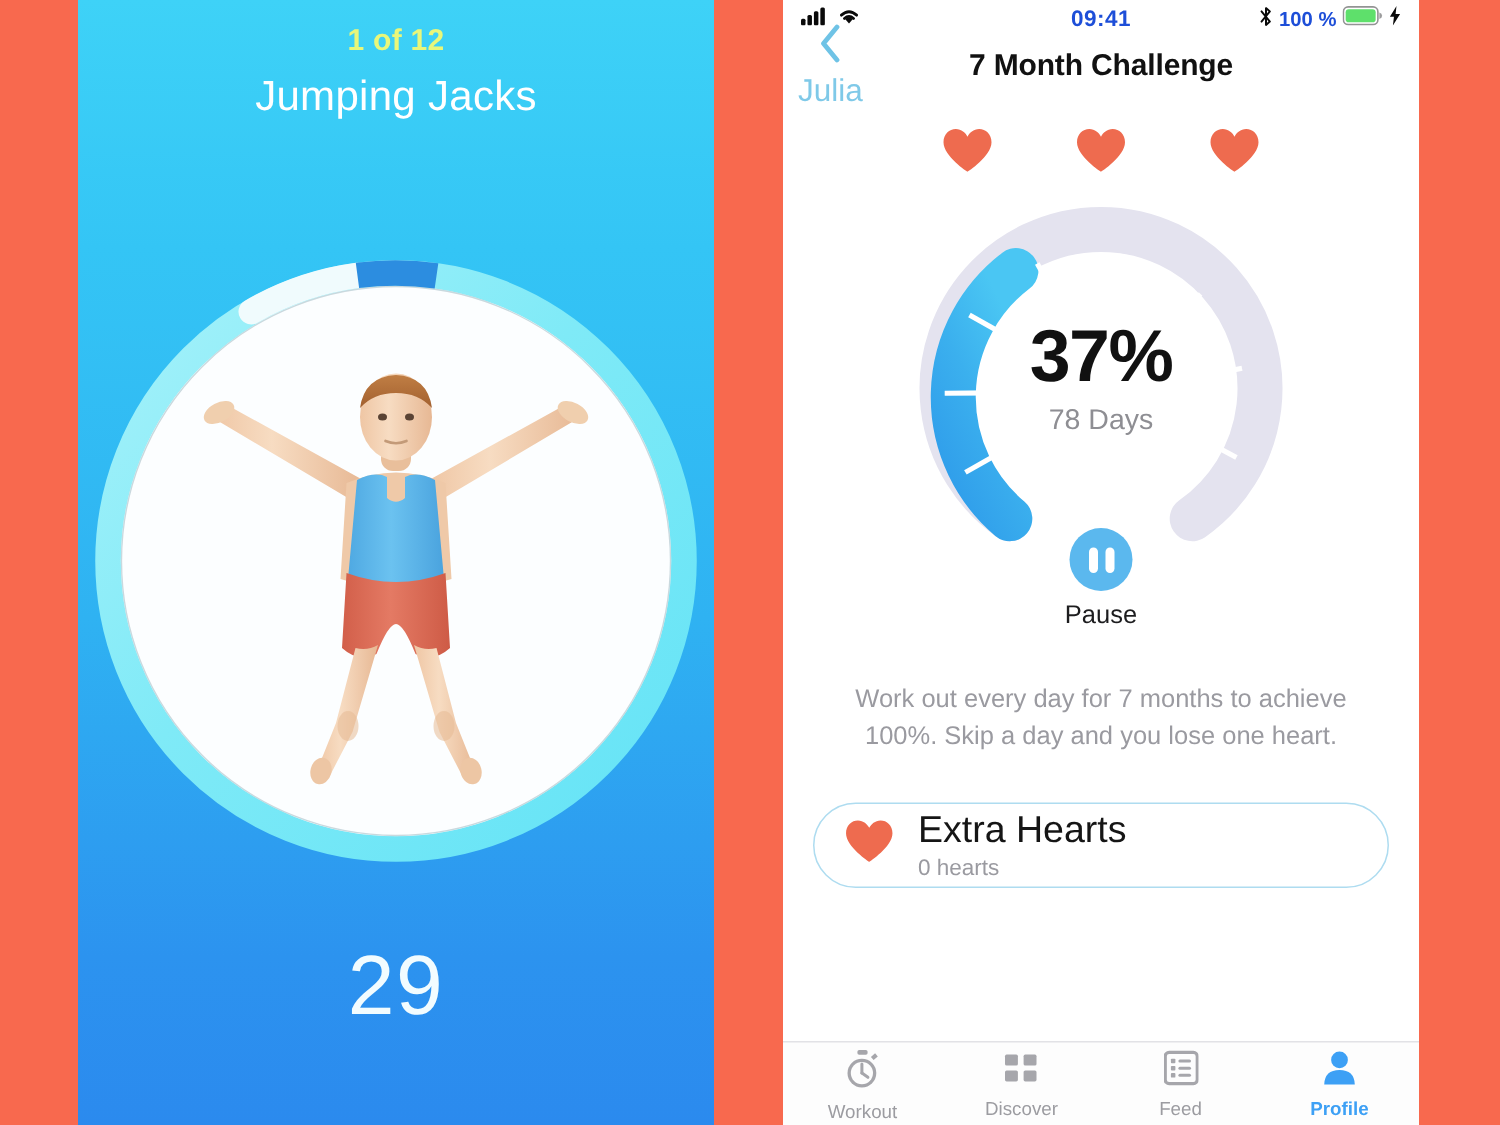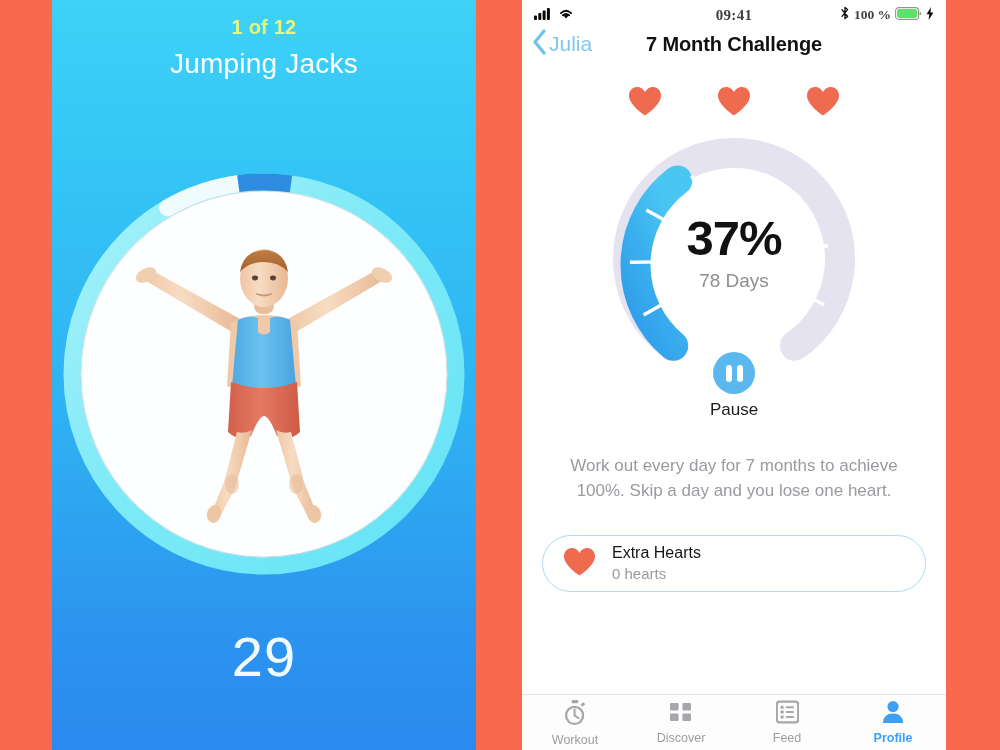--- a/index.html
+++ b/index.html
@@ -43,36 +43,36 @@
   }
 
   
   #right-panel {
     position:absolute; left:522px; top:0; width:424px; height:750px;
     background:#FFFFFF; overflow:hidden;
   }
   
   .statusbar {
     position:relative; height:24px; width:100%;
-    display:flex; align-items:flex-end; padding:0 12px;
-    font-size:14px; font-weight:bold; color:#404040;font-family:Liberation Serif, serif;
+    display:flex; align-items:center; padding:0 12px;
+    font-size:14px; font-weight:bold; color:#1d4ed8;
   }
   .sb-left { display:flex; align-items:center; gap:5px; flex:1; }
   .sb-center { position:absolute; left:0; width:100%; text-align:center;
                font-size:15px; font-weight:bold; letter-spacing:.3px; pointer-events:none; }
   .sb-right { display:flex; align-items:center; gap:4px; flex:1;
               justify-content:flex-end; z-index:2; }
   .sb-batt-pct { font-size:13.5px; font-weight:bold; letter-spacing:0; }
 
   
   .navbar {
     position:relative; height:40px; width:100%;
     display:flex; align-items:center; padding:0 10px;
   }
-  .nav-back { display:flex; align-items:center; gap:2px; cursor:pointer; z-index:2; }
+  .nav-back { display:flex; align-items:center; gap:2px; cursor:pointer; z-index:2;flex-direction:column; }
   .nav-back-label { font-size:21px; color:#7FC9E8; font-weight:400; }
   .nav-title {
     position:absolute; left:0; width:100%; text-align:center;
     font-size:20px; font-weight:bold; color:#111; letter-spacing:-.1px;
   }
 
   
   .hearts-row {
     display:flex; justify-content:center; align-items:center; gap:55px;
     margin-top:22px; height:34px;
@@ -105,21 +105,21 @@
 
   
   .card-wrap { padding:0 20px; margin-top:32px; }
   .hearts-card {
     display:flex; align-items:center; gap:16px;
     height:57px; padding:0 20px;
     border:1.5px solid #AEDCF0; border-radius:29px;
     background:#fff; cursor:pointer;
   }
   .hc-texts { display:flex; flex-direction:column; justify-content:center; }
-  .hc-title { font-size:16px; color:#151515; line-height:1.15; }
+  .hc-title { font-size:25px; color:#151515; line-height:1.15; }
   .hc-sub { font-size:15px; color:#9A9AA0; line-height:1.3; margin-top:1px; }
 
   
   .tabbar {
     position:absolute; left:0; bottom:0; width:100%; height:56px;
     border-top:1px solid #E2E2E6; background:#FDFDFD;
     display:flex; align-items:flex-start; padding-top:5px;
   }
   .tab {
     flex:1; display:flex; flex-direction:column; align-items:center;

